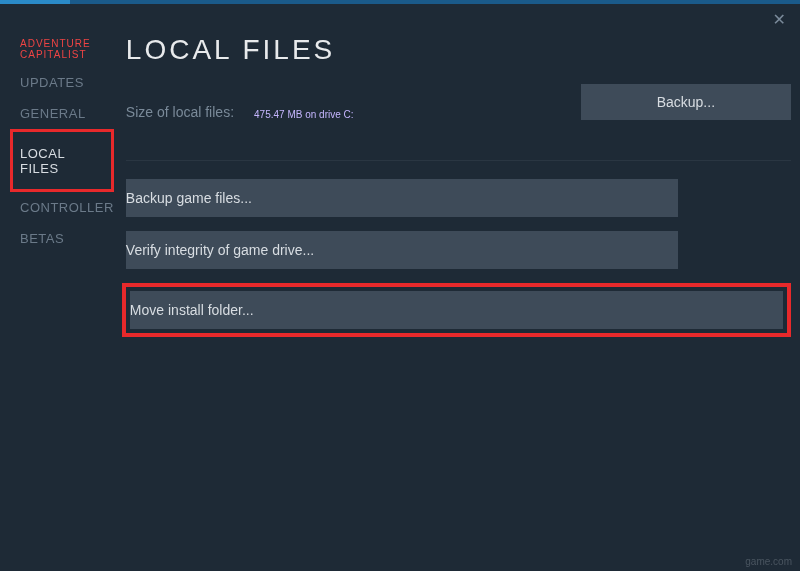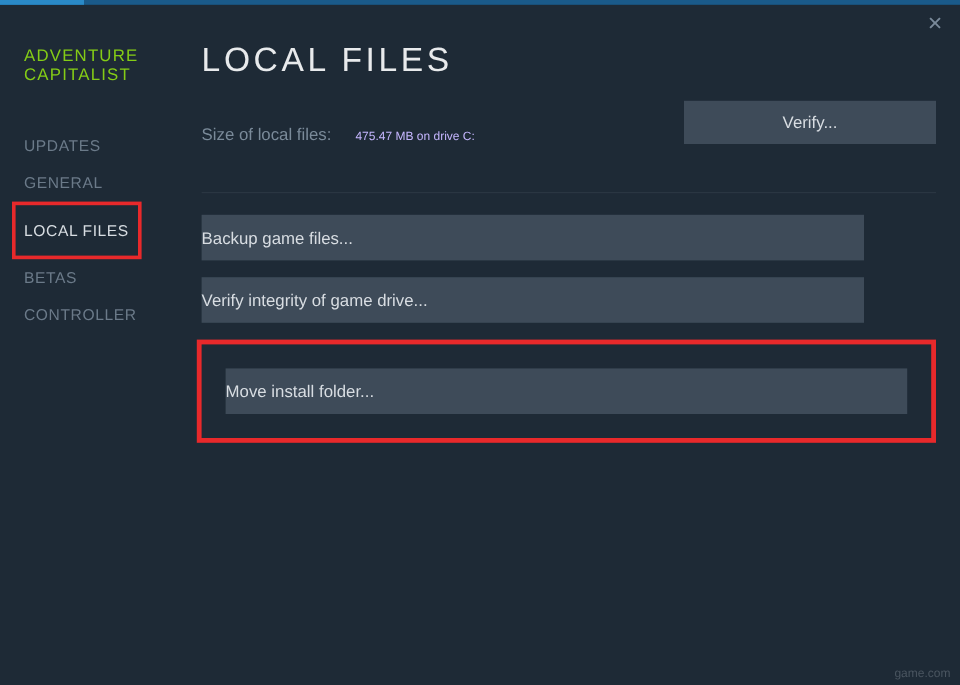--- a/index.html
+++ b/index.html
@@ -40,24 +40,24 @@
     }
     .container {
       display: flex;
       height: 100%;
     }
     .sidebar {
       width: 218px;
       padding: 34px 0 0 20px;
     }
     .app-title {
-      color: #84cc16;
-      font-size: 14px;
+      color: #ef4444;
+      font-size: 10px;
       letter-spacing: 1px;
-      margin-bottom: 36px;
+      margin-bottom: 7px;
       font-weight: 400;
     }
     .sidebar-item {
       color: #6b7a89;
       font-size: 13px;
       letter-spacing: 0.5px;
       padding: 8px 0;
       cursor: pointer;
       display: inline-block;
     }
@@ -117,22 +117,22 @@
       color: #d8dde2;
       border: none;
       padding: 11px 0;
       font-size: 14px;
       margin-bottom: 14px;
       cursor: pointer;
       text-align: left;
     }
     .btn-highlight-wrap {
       border: 4px solid #e8292b;
-      padding: 20px;
-      width: 616px;
+      padding: 4px;
+      width: 669px;
       margin-left: -4px;
     }
     .btn-highlight-wrap .action-btn {
       margin-bottom: 0;
       width: 100%;
     }
     .watermark {
       position: absolute;
       bottom: 4px;
       right: 8px;
@@ -154,33 +154,33 @@
     </div>
     <div>
       <div class="sidebar-item">GENERAL</div>
     </div>
     <div>
       <span class="highlight-red">
         <span class="sidebar-item active">LOCAL FILES</span>
       </span>
     </div>
     <div>
-      <div class="sidebar-item">BETAS</div>
+      <div class="sidebar-item">CONTROLLER</div>
     </div>
     <div>
-      <div class="sidebar-item">CONTROLLER</div>
+      <div class="sidebar-item">BETAS</div>
     </div>
   </div>
 
   <div class="main">
     <h1 class="page-title">LOCAL FILES</h1>
     <div class="size-row">
       <span class="size-label">Size of local files:</span>
       <span class="size-value">475.47 MB on drive C:</span>
-      <button class="browse-btn">Verify...</button>
+      <button class="browse-btn">Backup...</button>
     </div>
     <hr class="divider">
     <button class="action-btn">Backup game files...</button>
     <button class="action-btn">Verify integrity of game drive...</button>
     <div class="btn-highlight-wrap">
       <button class="action-btn">Move install folder...</button>
     </div>
   </div>
 </div>
 

